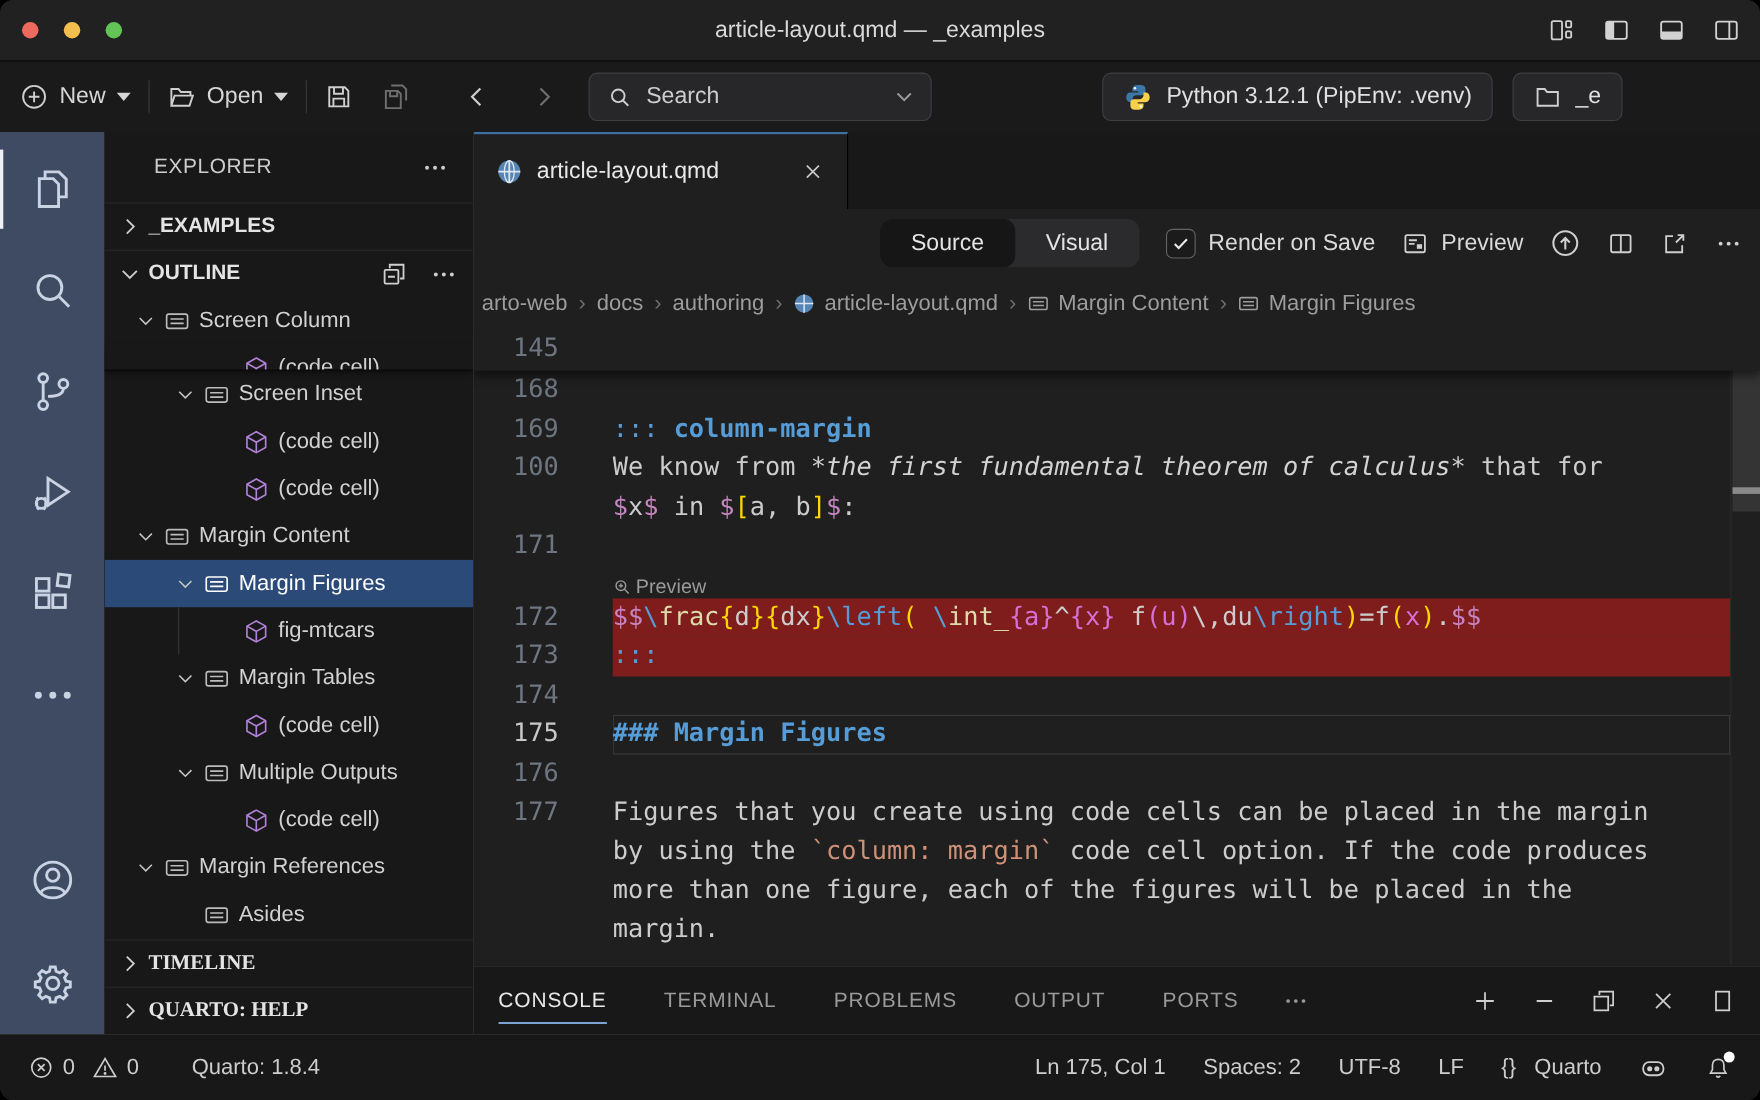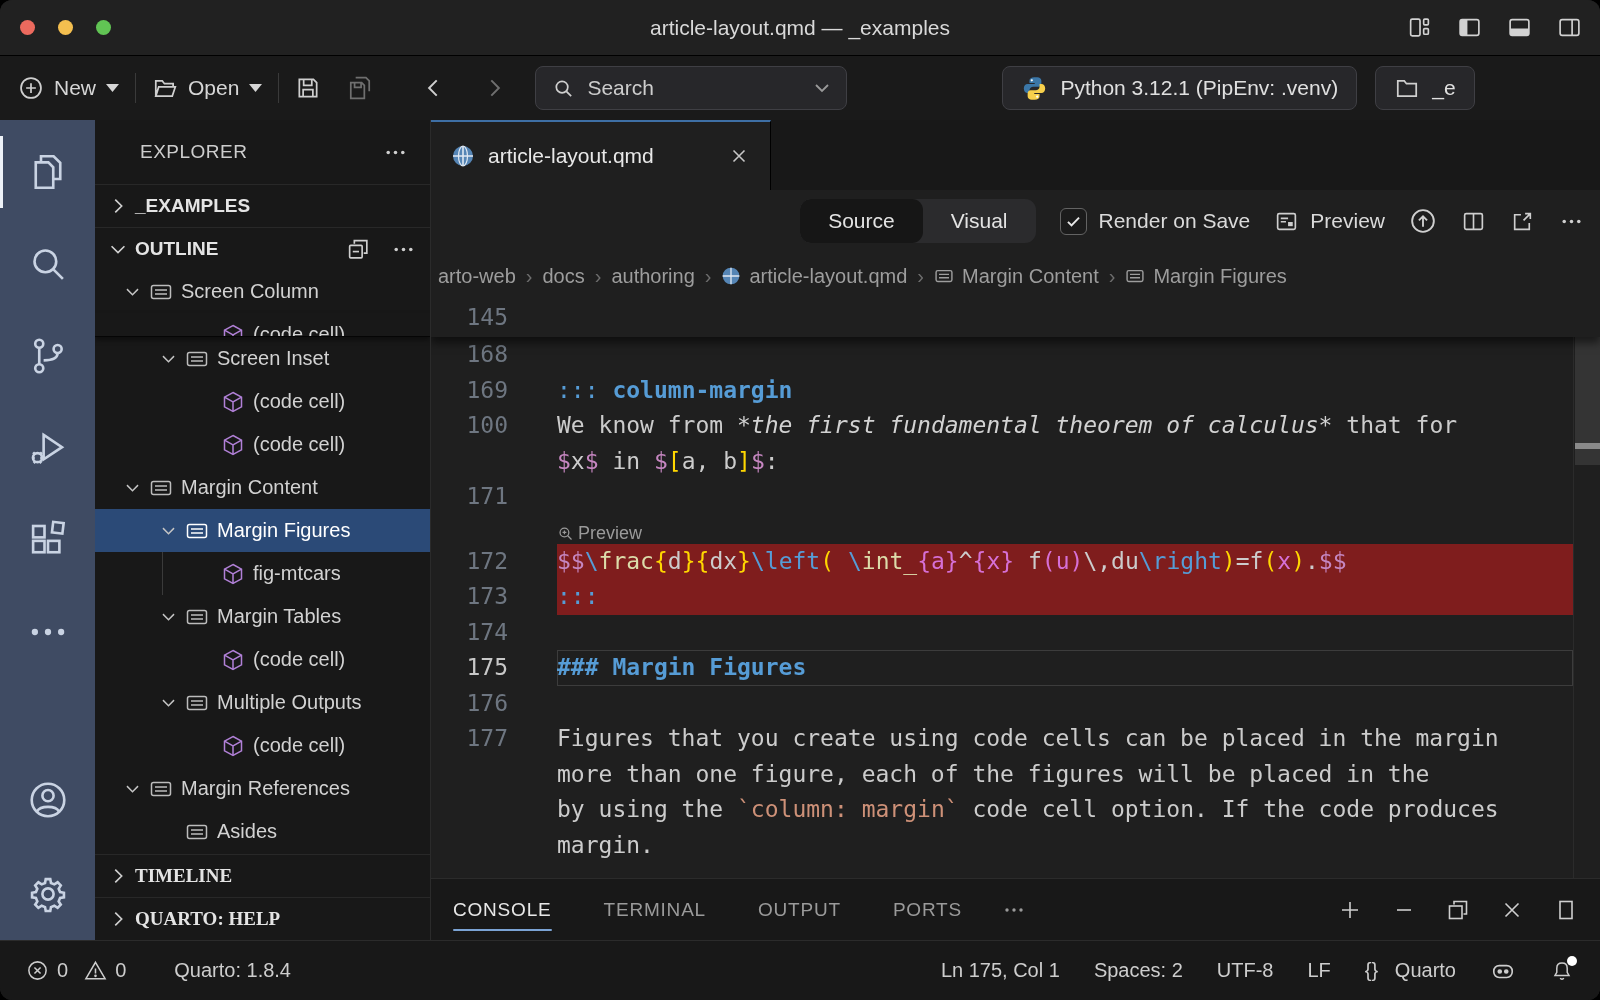--- a/index.html
+++ b/index.html
@@ -719,41 +719,42 @@
             <div class="row">
               <span class="gutter">176</span>
               <span class="content"></span>
             </div>
             <div class="row">
               <span class="gutter">177</span>
               <span class="content"><span class="tk-txt">Figures that you create using code cells can be placed in the margin</span></span>
             </div>
             <div class="row">
               <span class="gutter"></span>
+              <span class="content"><span class="tk-txt">by using the </span><span class="tk-orange">`column: margin`</span><span class="tk-txt"> code cell option. If the code produces</span></span>
+            </div>
+            <div class="row">
+              <span class="gutter"></span>
               <span class="content"><span class="tk-txt">more than one figure, each of the figures will be placed in the</span></span>
-            </div>
-            <div class="row">
-              <span class="gutter"></span>
-              <span class="content"><span class="tk-txt">by using the </span><span class="tk-orange">`column: margin`</span><span class="tk-txt"> code cell option. If the code produces</span></span>
             </div>
             <div class="row">
               <span class="gutter"></span>
               <span class="content"><span class="tk-txt">margin.</span></span>
             </div>
           </div>
         <div class="scrollstrip">
           <div class="thumb"></div>
           <div class="marker"></div>
         </div>
       </div>
 
       <div class="panel">
         <div class="ptabs" id="panel-tabs">
             <div class="ptab active">CONSOLE</div>
             <div class="ptab">TERMINAL</div>
+            <div class="ptab">PROBLEMS</div>
             <div class="ptab">OUTPUT</div>
             <div class="ptab">PORTS</div>
           </div>
         <span class="pmore">
             <svg viewBox="0 0 24 24" fill="currentColor">
               <circle cx="5" cy="12" r="1.7"></circle>
               <circle cx="12" cy="12" r="1.7"></circle>
               <circle cx="19" cy="12" r="1.7"></circle>
             </svg>
           </span>

